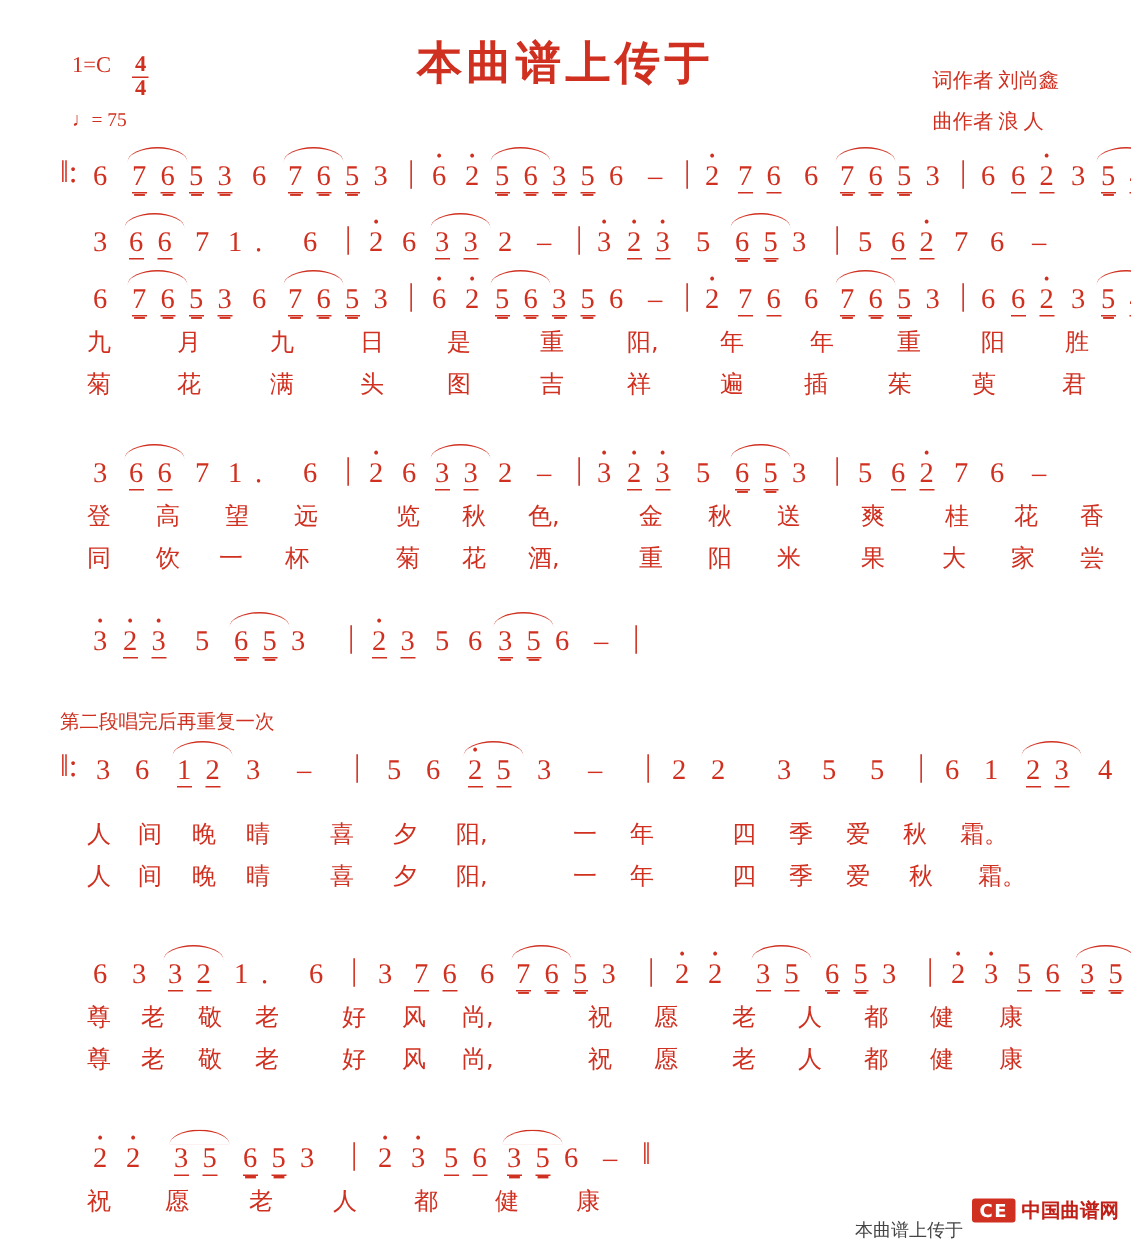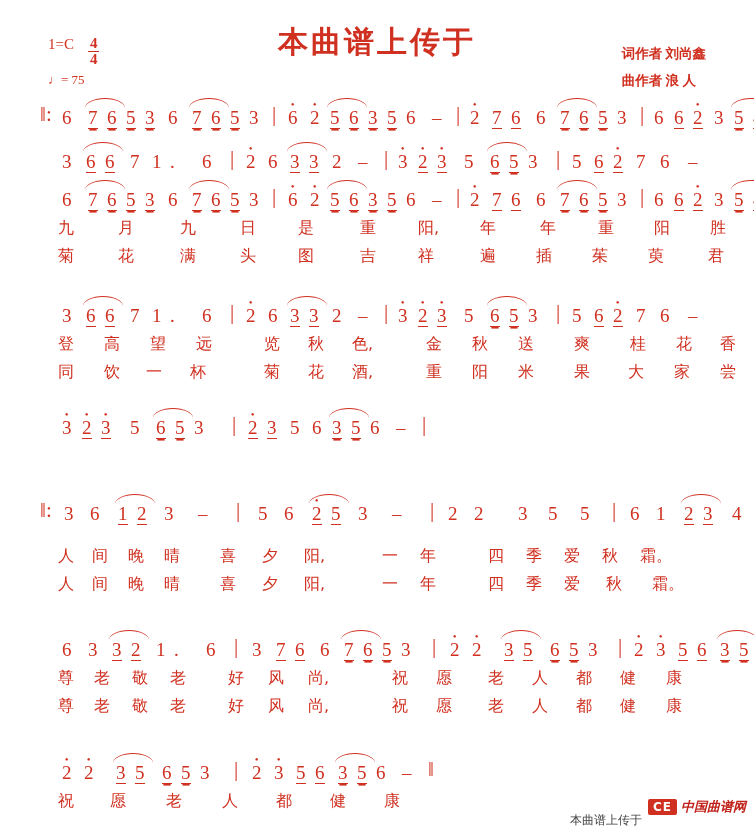--- a/index.html
+++ b/index.html
@@ -67,21 +67,20 @@
   }
   .credits {
     position: absolute;
     right: 48px;
     top: 40px;
     font-size: 13.5px;
     line-height: 2.0;
     text-align: left;
     color: #d03020;
     white-space: nowrap;
-    font-weight: bold;
   }
 
   
   .system {
     position: absolute;
     left: 40px;
     width: 680px;
   }
   .notes-row {
     position: relative;
@@ -162,21 +161,21 @@
   .footer .logo-box {
     background: #d03020;
     color: #fff;
     font-weight: bold;
     font-size: 12px;
     padding: 1px 5px;
     border-radius: 2px;
     margin-right: 4px;
     letter-spacing: 1px;
   }
-  .footer .site { color: #c02018; font-weight: bold; font-size: 13px; font-style: italic; }
+  .footer .site { color: #c02018; font-weight: bold; font-size: 13px; }
 </style>
 </head>
 <body>
 
 <div class="page">
 
   <div class="title">本曲谱上传于</div>
 
   <div class="key-block">
     <div class="key-line">
@@ -437,20 +436,21 @@
       <span class="n u2" style="left:292px;">3</span>
       <span class="n u2" style="left:311px;">5</span>
       <span class="n" style="left:330px;">6</span>
       <span class="n" style="left:356px;">–</span>
       <span class="bar" style="left:382px;">|</span>
       <span class="slur" style="left:113px; top:-2px; width:40px;"></span>
       <span class="slur" style="left:289px; top:-2px; width:40px;"></span>
     </div>
   </div>
 
+  <div class="note-label" style="left:40px; top:472px;">第二段唱完后再重复一次</div>
 
   <div class="system" style="top:496px;">
     <div class="notes-row">
       <span class="bar" style="left:0px;">‖:</span>
       <span class="n" style="left:24px;">3</span>
       <span class="n" style="left:50px;">6</span>
       <span class="n u1" style="left:78px;">1</span>
       <span class="n u1" style="left:97px;">2</span>
       <span class="n" style="left:124px;">3</span>
       <span class="n" style="left:158px;">–</span>

